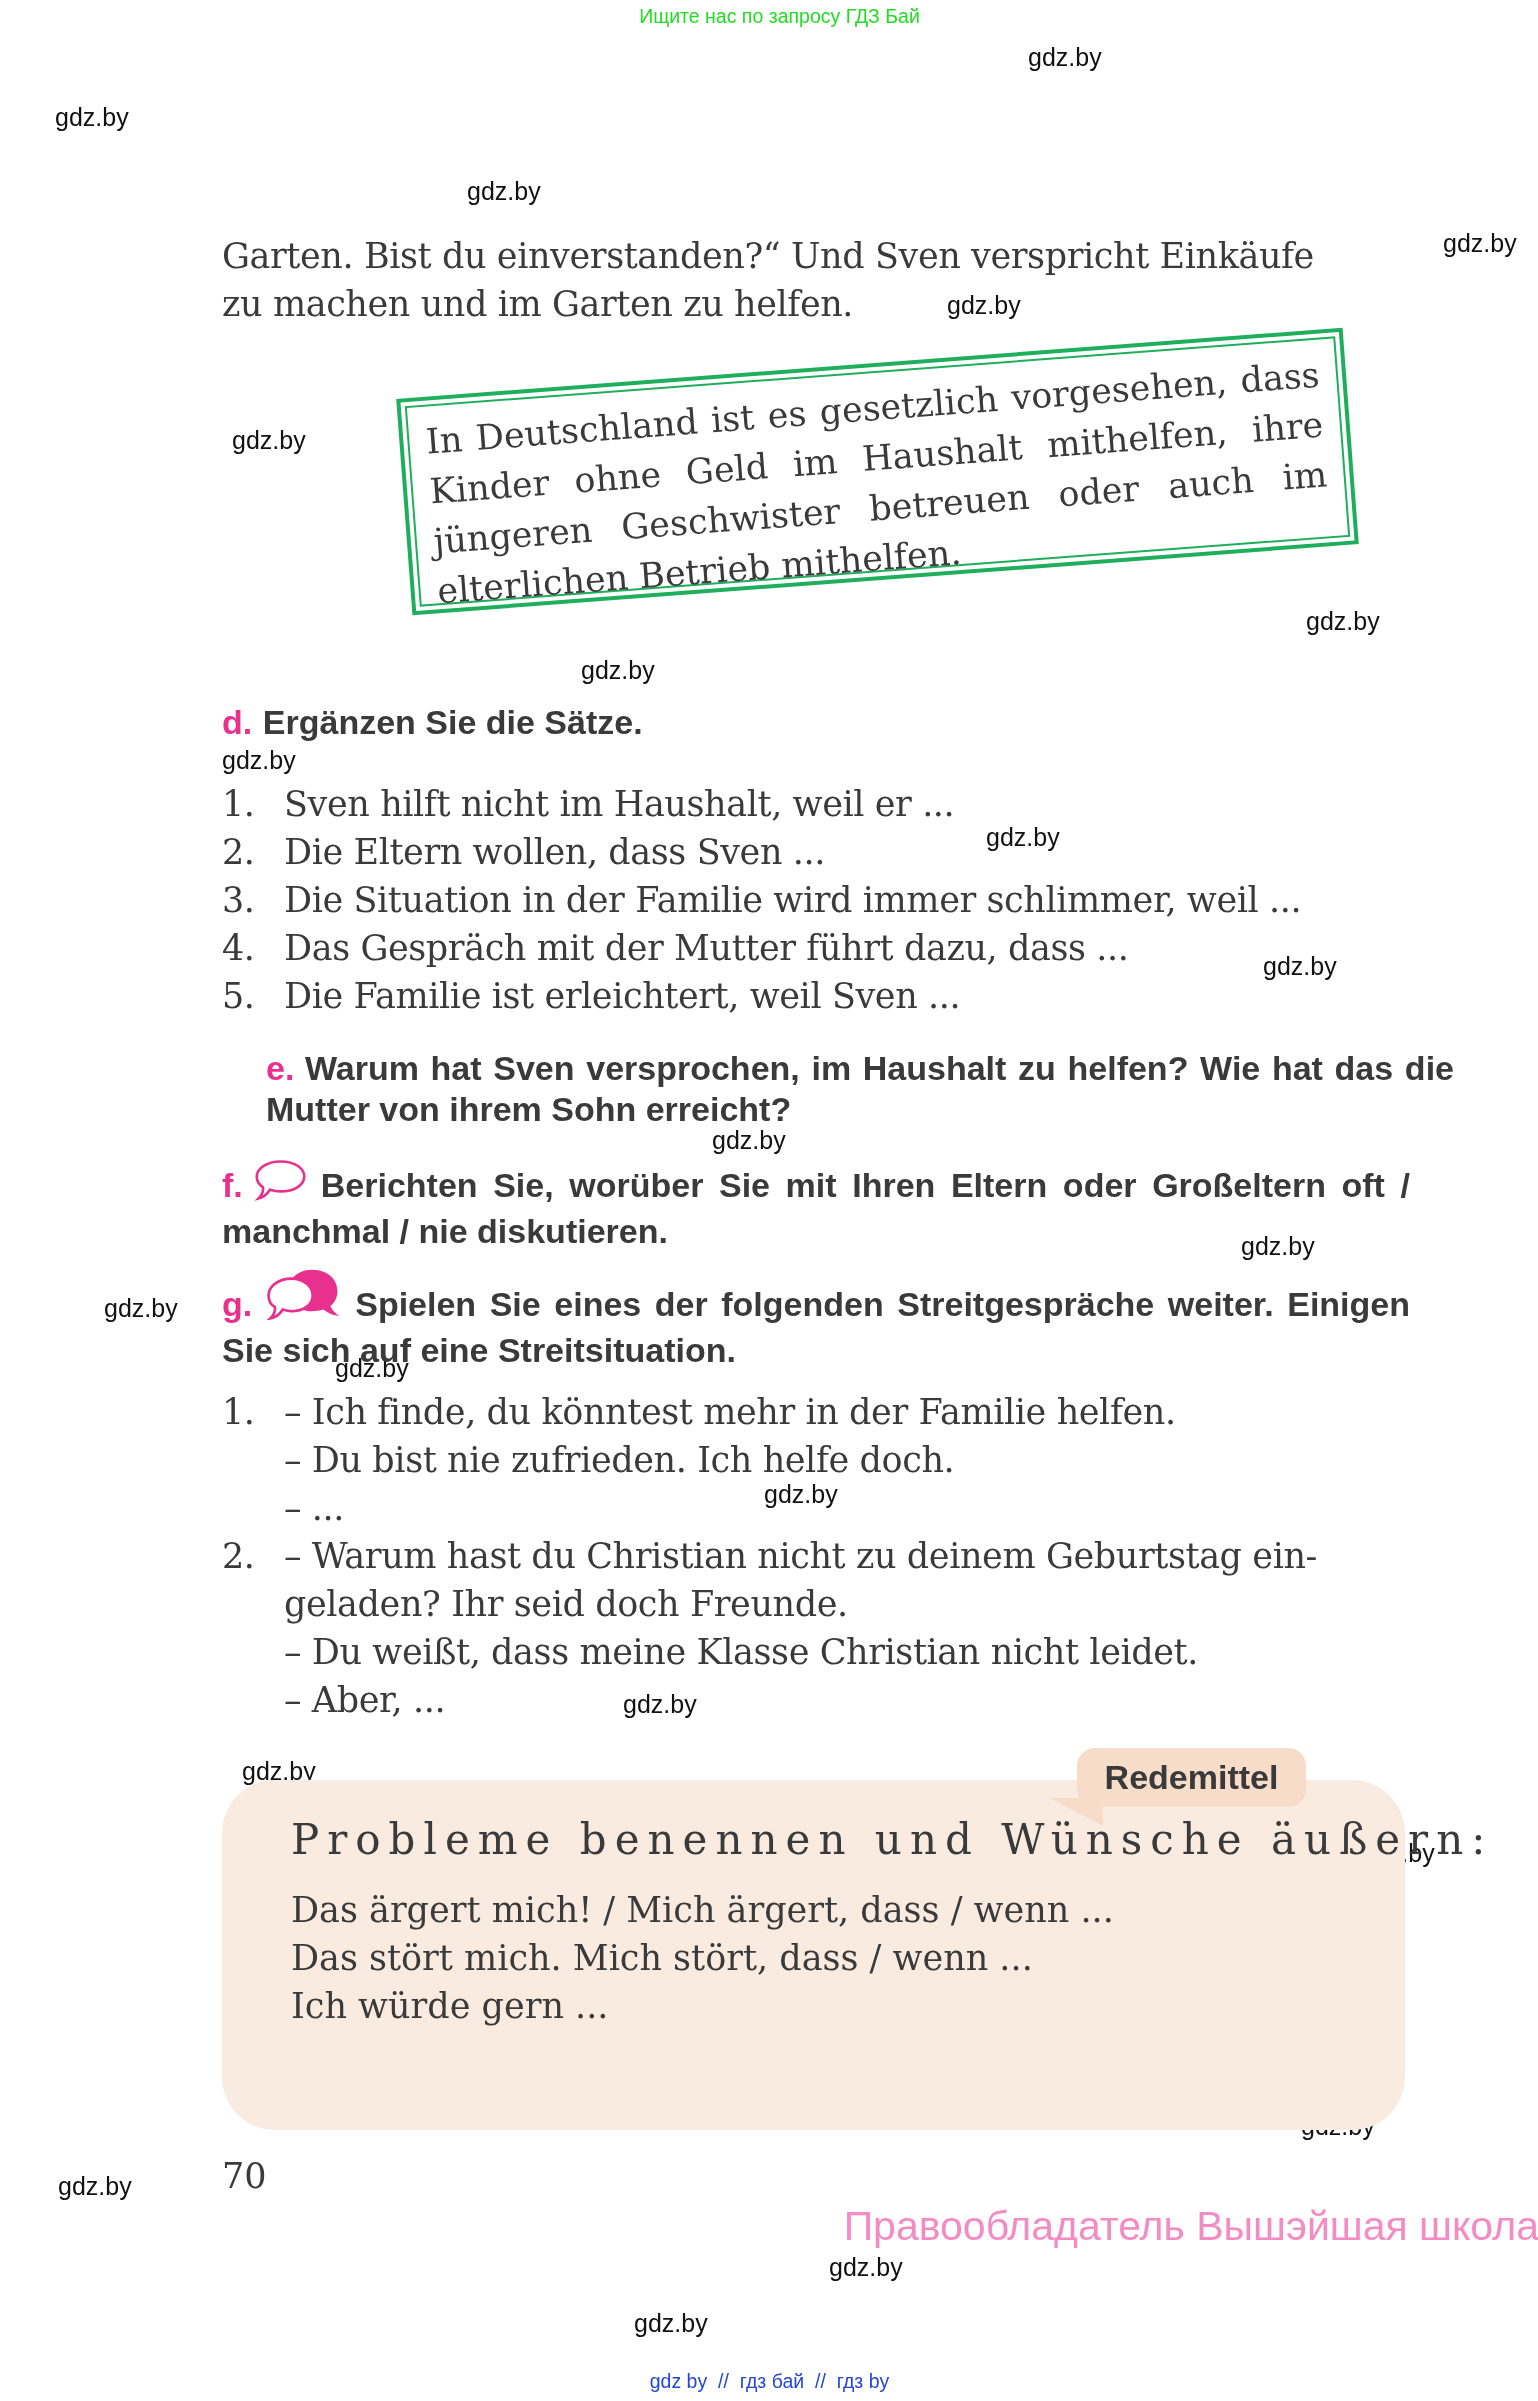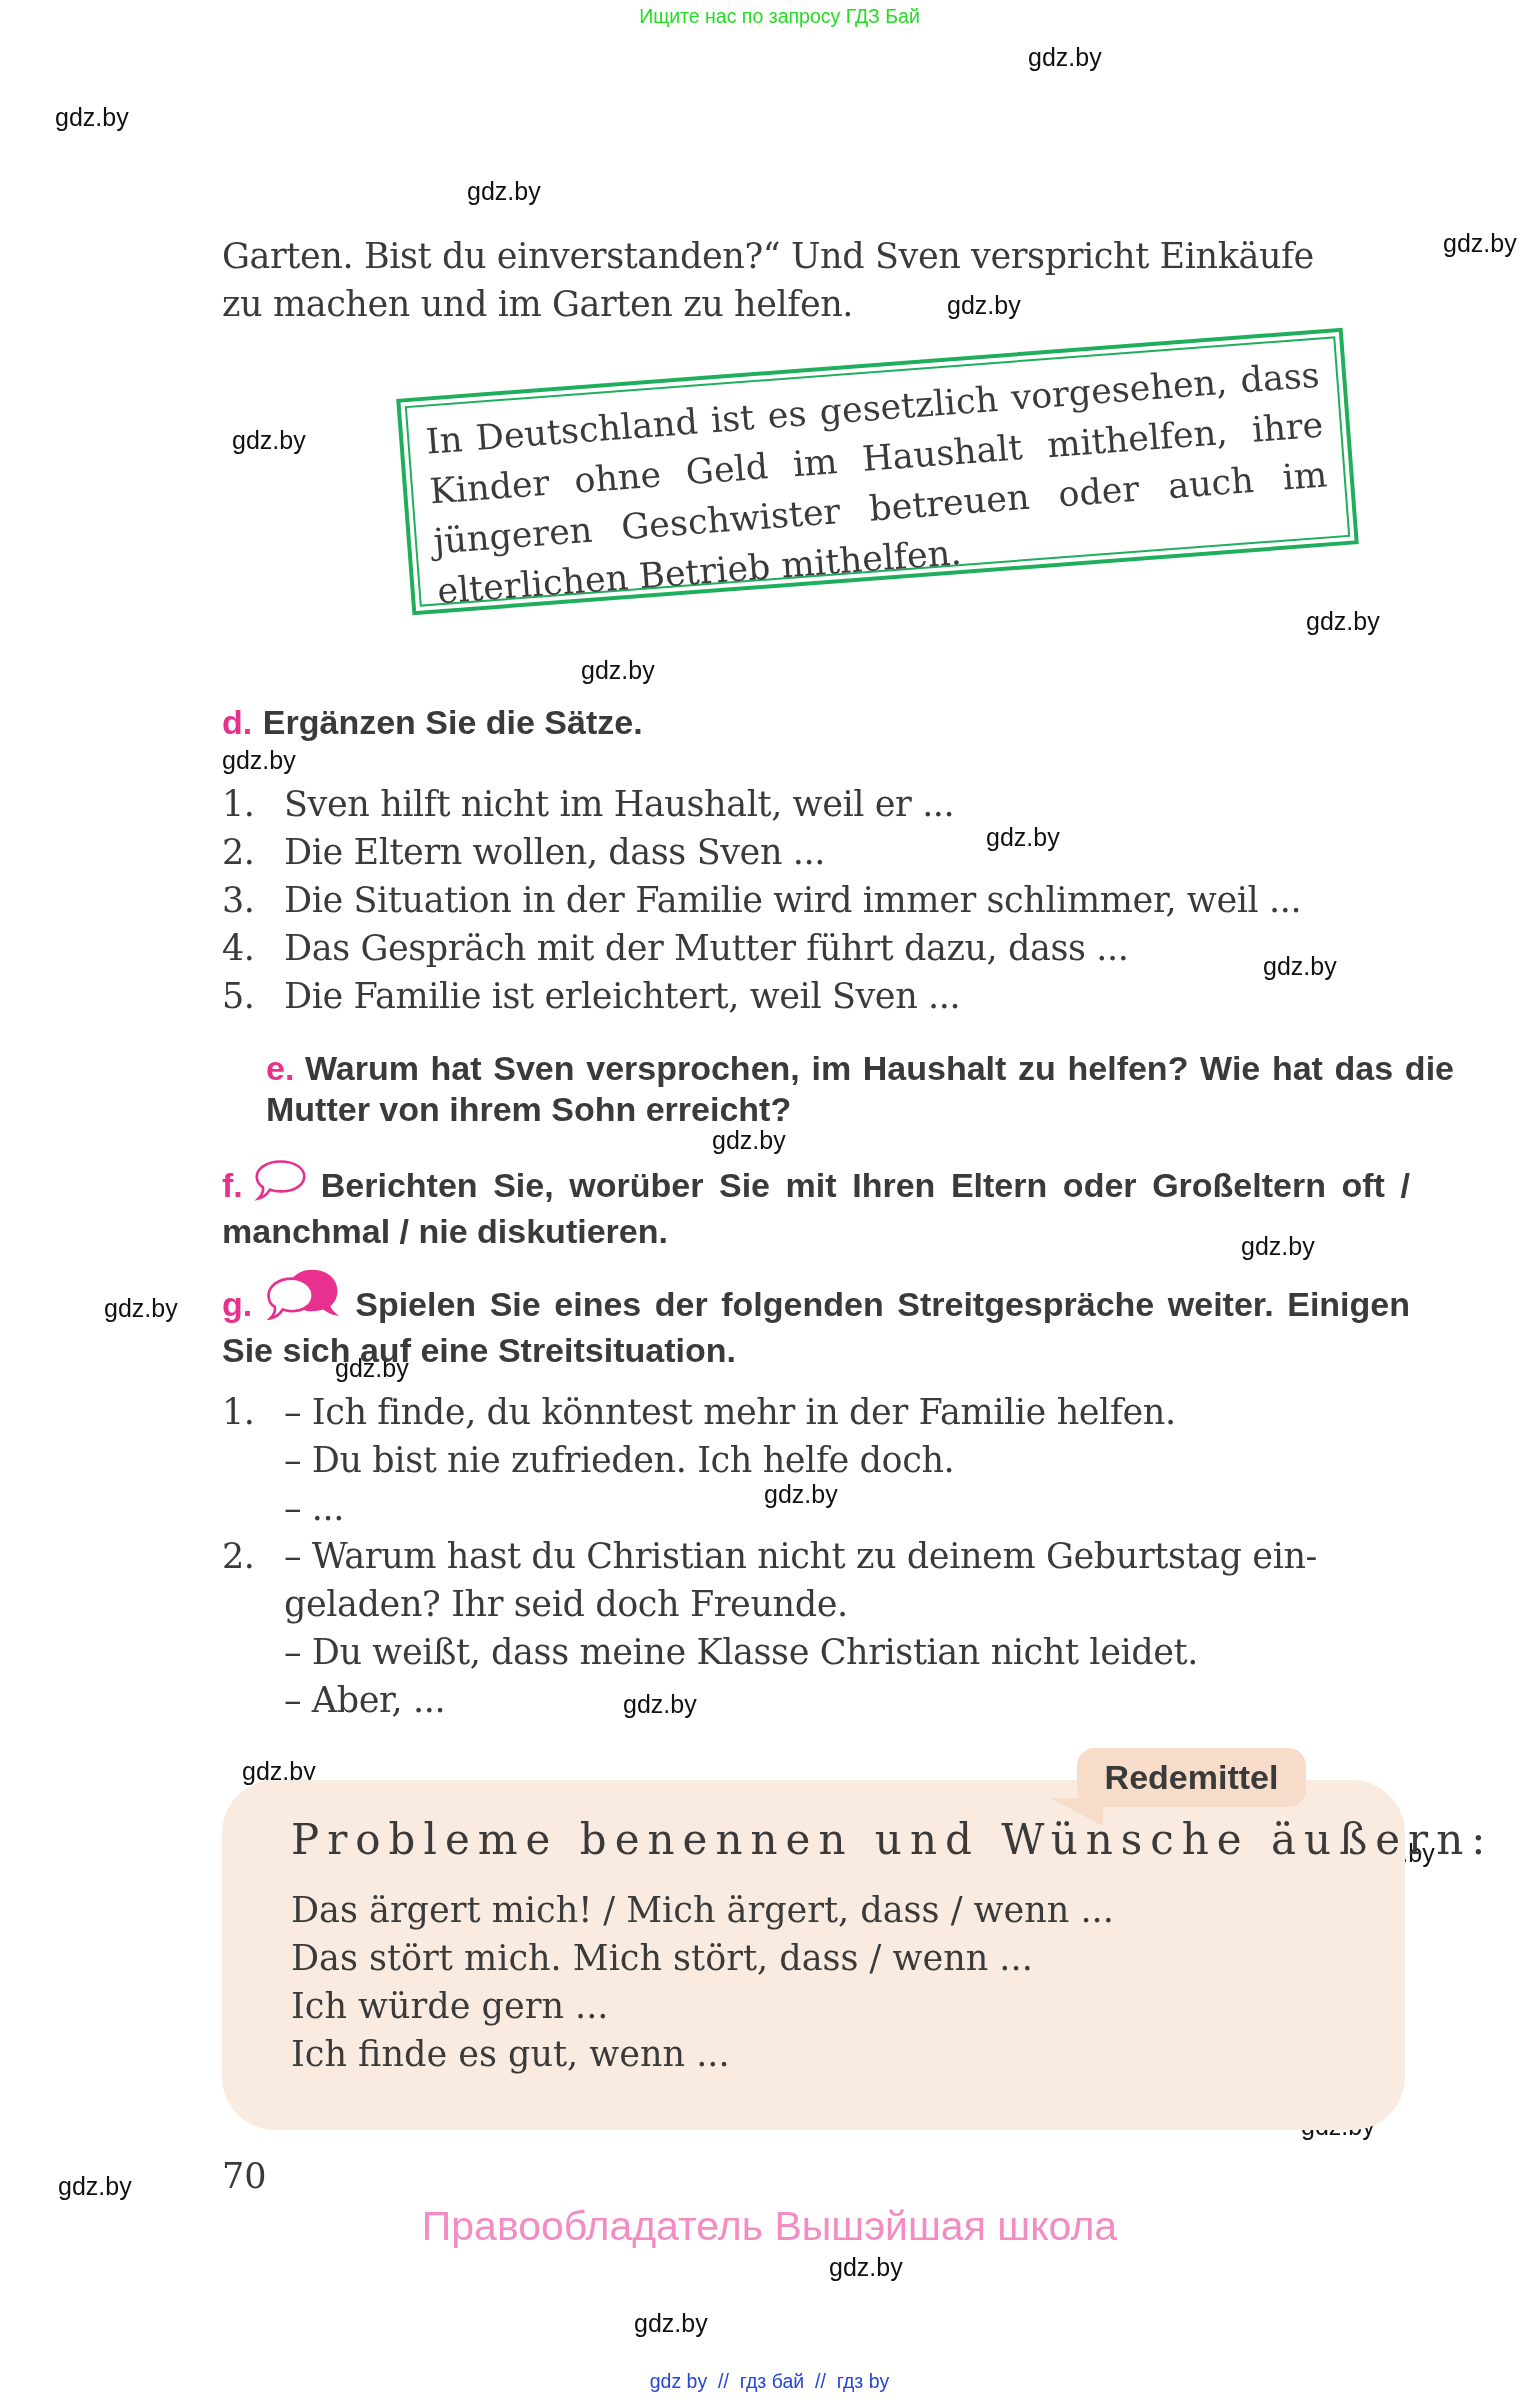--- a/index.html
+++ b/index.html
@@ -31,21 +31,21 @@
   .dlg .line { display: flex; }
   .dlg .n { width: 62px; flex: 0 0 62px; }
 
   .redemittel { left: 222px; top: 1780px; width: 1183px; height: 350px; background: #f9ebe0; border-radius: 53px; }
   .rm-tab { left: 1077px; top: 1748px; width: 229px; height: 59px; background: #f6dcc9; border-radius: 17.7px; font-family: "Liberation Sans", sans-serif; font-weight: bold; font-size: 34px; color: #3a3a3a; text-align: center; line-height: 59px; }
   .rm-tail { left: 1050px; top: 1798px; width: 0; height: 0; border-left: 0 solid transparent; border-right: 53px solid transparent; border-top: 28px solid #f6dcc9; transform: scaleX(-1); }
   .rm-title { left: 291px; top: 1815px; font-size: 42px; letter-spacing: 8px; color: #3a3a3a; white-space: nowrap; }
   .rm-list { left: 291px; top: 1886px; font-size: 35px; line-height: 48px; color: #3a3a3a; }
 
   .page-num { left: 222px; top: 2156px; font-size: 35px; color: #3a3a3a; }
-  .copyright { left: 0; width: 1539px; top: 2203px; text-align: center; font-size: 41px; color: #f48cc4; font-family: "Liberation Sans", sans-serif; }
+  .copyright { left: 0; width: 1539px; top: 2203px; text-align: right; font-size: 41px; color: #f48cc4; font-family: "Liberation Sans", sans-serif; }
   .footer-links { left: 0; width: 1539px; top: 2370px; text-align: center; font-size: 19.5px; color: #2546d6; font-family: "Liberation Sans", sans-serif; }
 </style>
 </head>
 <body>
 
 <div class="abs sans top-banner">Ищите нас по запросу ГДЗ Бай</div>
 
 <div id="watermarks">
     <div class="abs wm" style="left: 1028px; top: 43px;">gdz.by</div>
     <div class="abs wm" style="left: 55px; top: 103px;">gdz.by</div>
@@ -165,21 +165,20 @@
 </div>
 
 <div class="abs redemittel"></div>
 <div class="abs rm-tail"></div>
 <div class="abs rm-tab">Redemittel</div>
 <div class="abs serif rm-title">Probleme benennen und Wünsche äußern:</div>
 <div class="abs serif rm-list">
   <div>Das ärgert mich! / Mich ärgert, dass / wenn ...</div>
   <div>Das stört mich. Mich stört, dass / wenn ...</div>
   <div>Ich würde gern ...</div>
-  <div>Ich finde es gut, wenn ...</div>
 </div>
 
 <div class="abs serif page-num">70</div>
 
 <div class="abs copyright">Правообладатель Вышэйшая школа</div>
 
 <div class="abs footer-links" style="white-space:pre;">gdz by  //  гдз бай  //  гдз by</div>
 
 
 </body></html>

